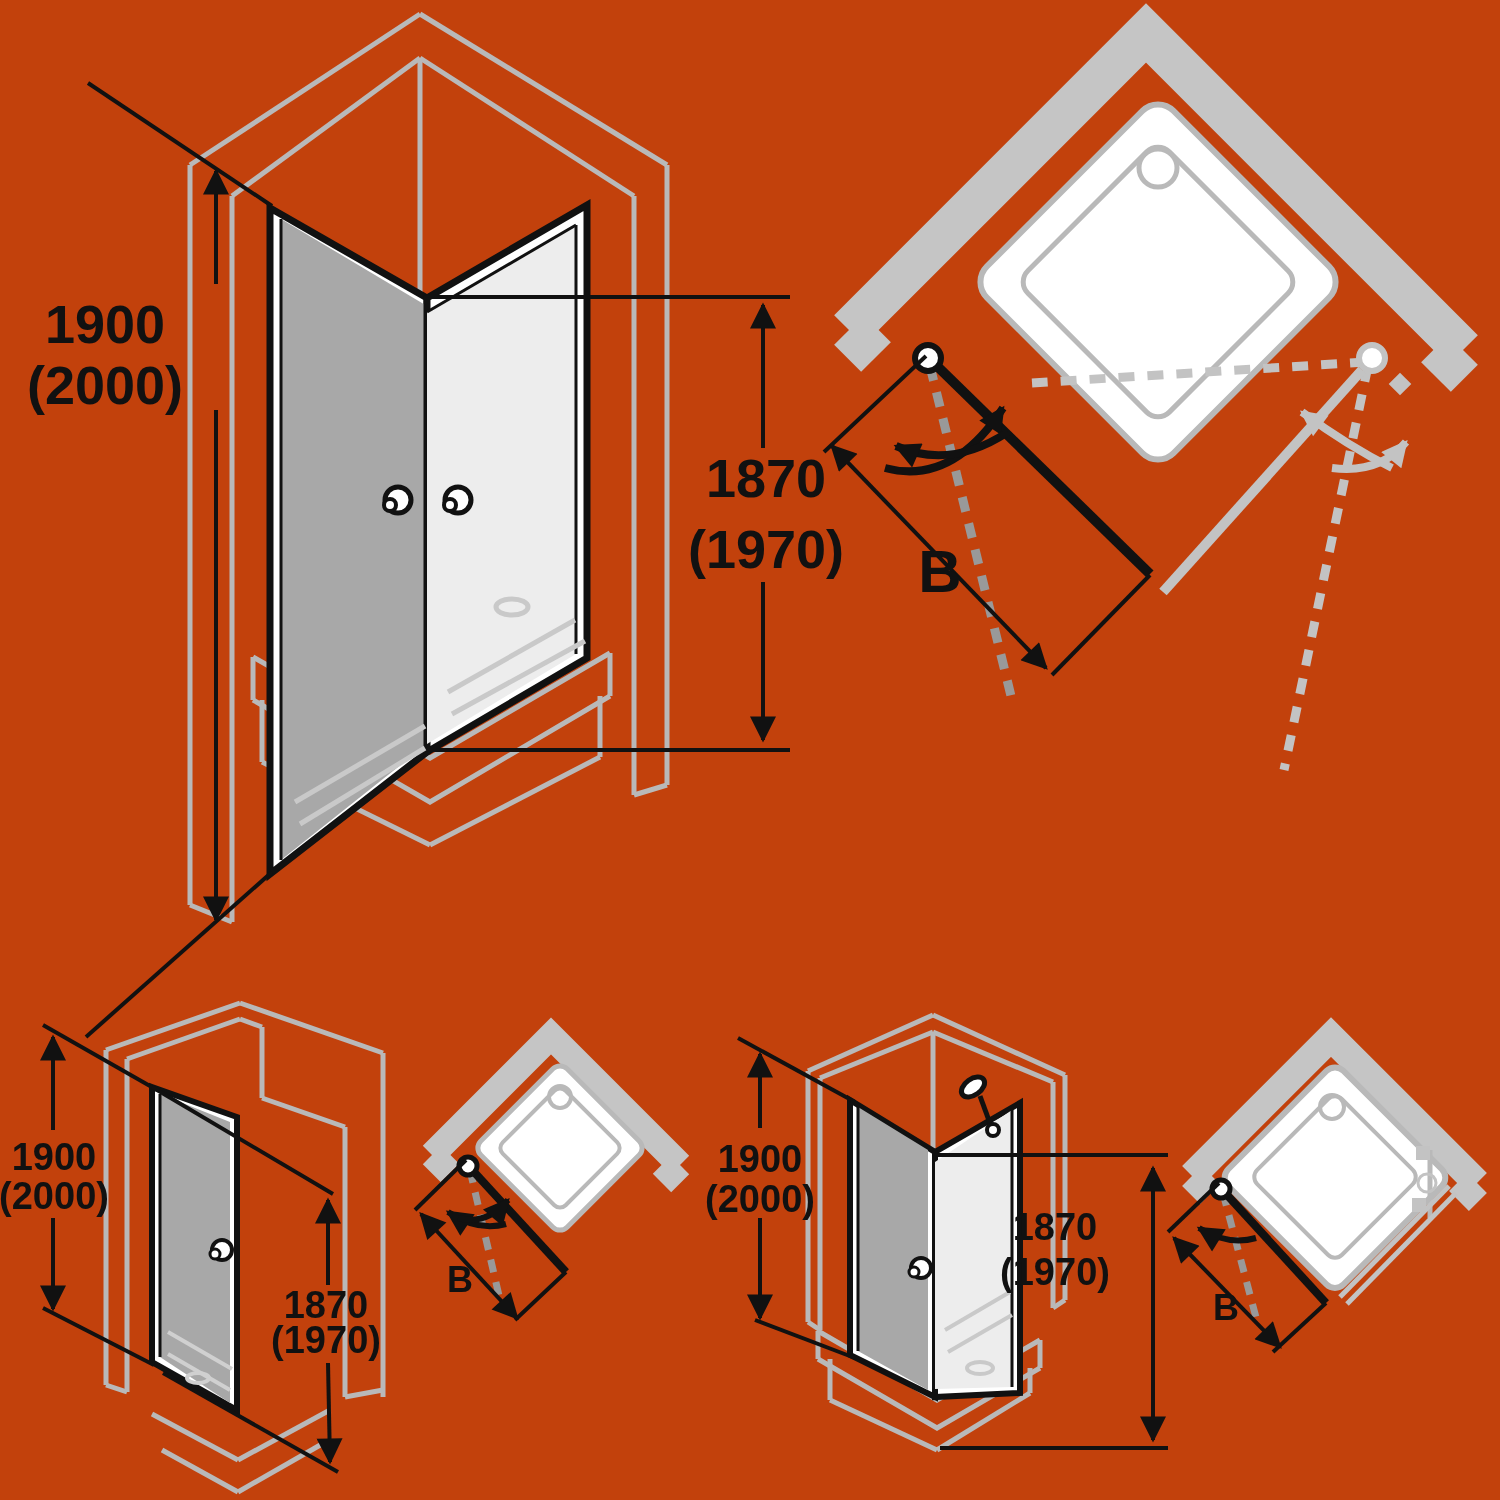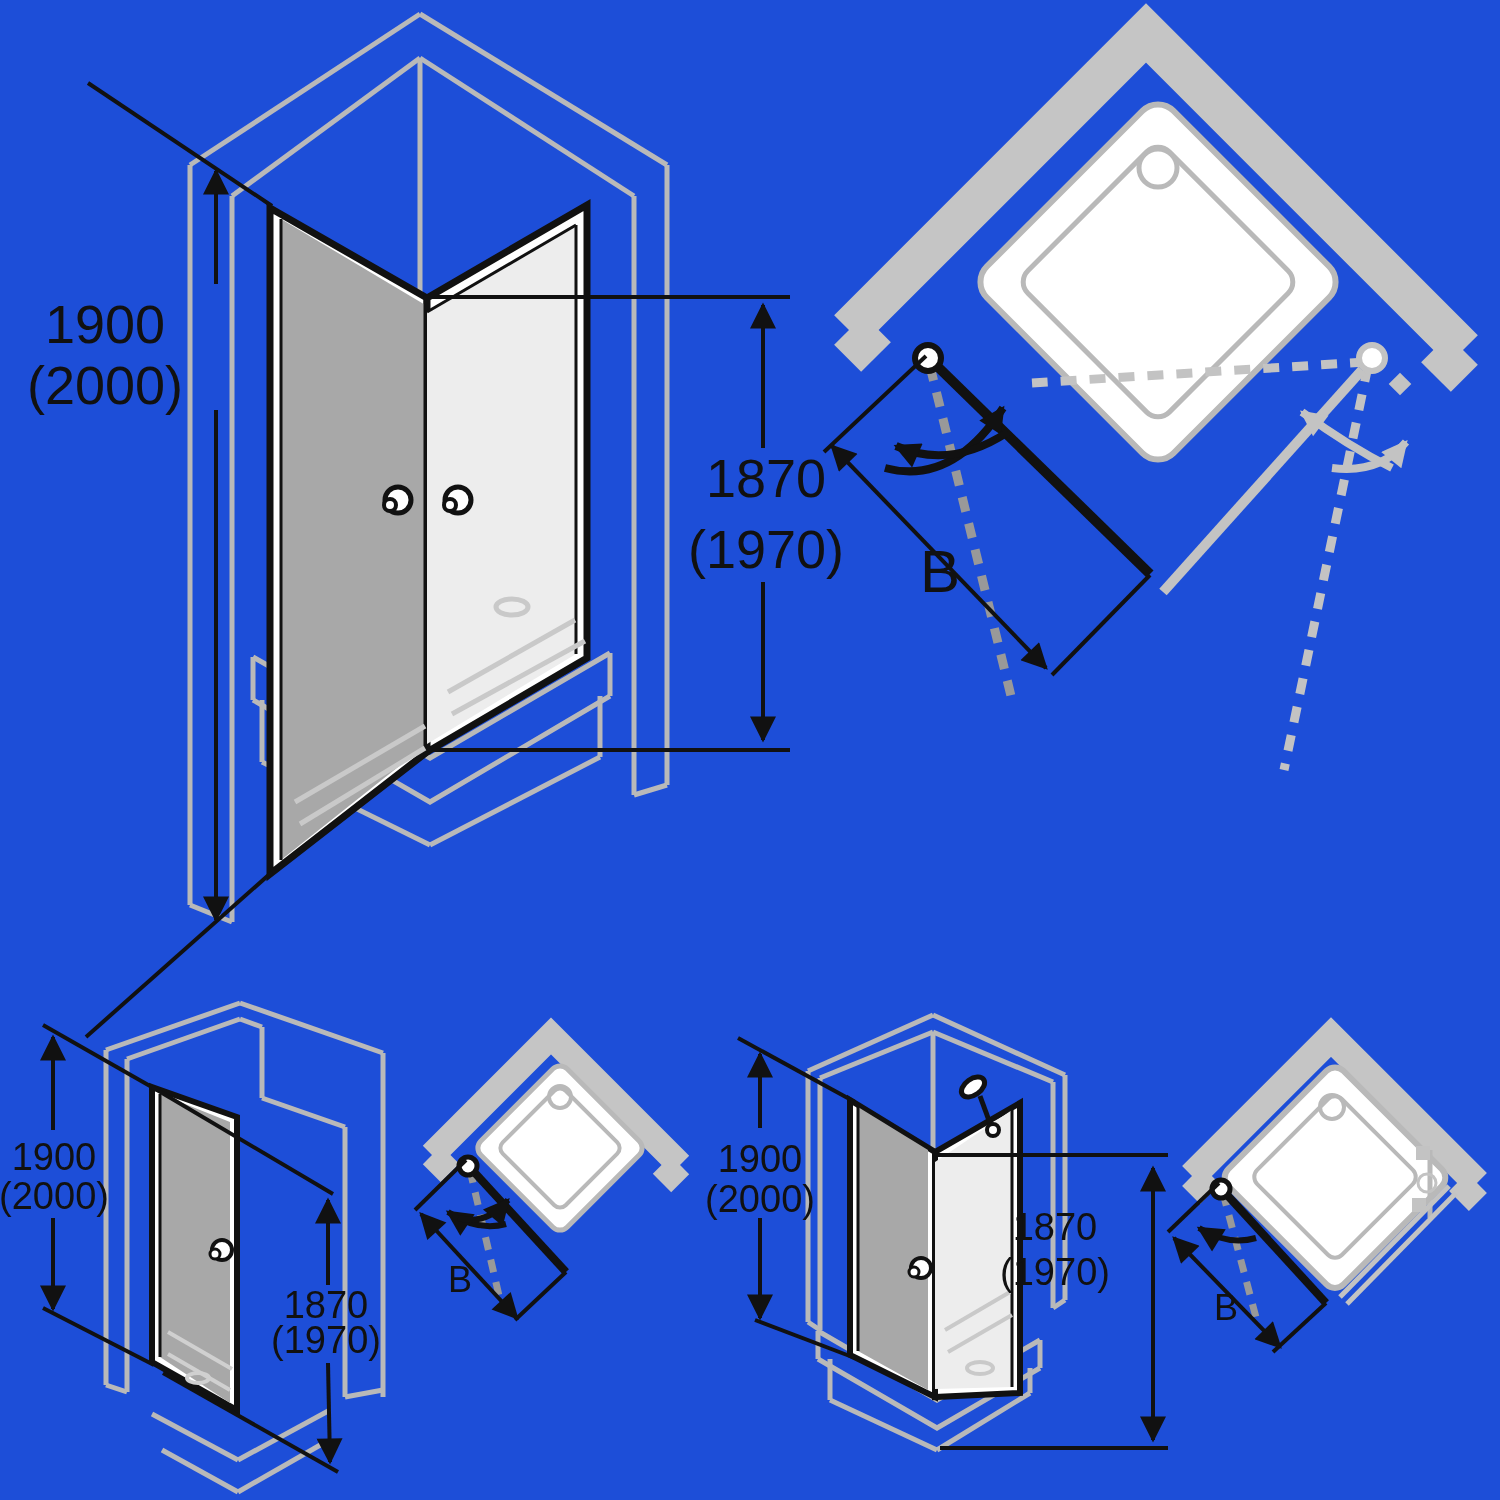--- a/index.html
+++ b/index.html
@@ -1,16 +1,16 @@
 <!DOCTYPE html>
 <html><head>
 <meta charset="utf-8">
 <style>
   html,body{margin:0;padding:0;background:#ffffff;}
-  .stage{width:1500px;height:1500px;position:relative;background:#1d4ed8;}
+  .stage{width:1500px;height:1500px;position:relative;background:#c2410c;font-weight:bold;}
   svg{display:block;}
   text{font-family:"Liberation Sans", sans-serif;fill:#111;}
   .dimtxt-lg{font-size:54px;}
   .dimtxt-sm{font-size:38px;}
   .btxt-lg{font-size:60px;}
   .btxt-sm{font-size:36px;}
 </style>
 </head>
 <body>
 

